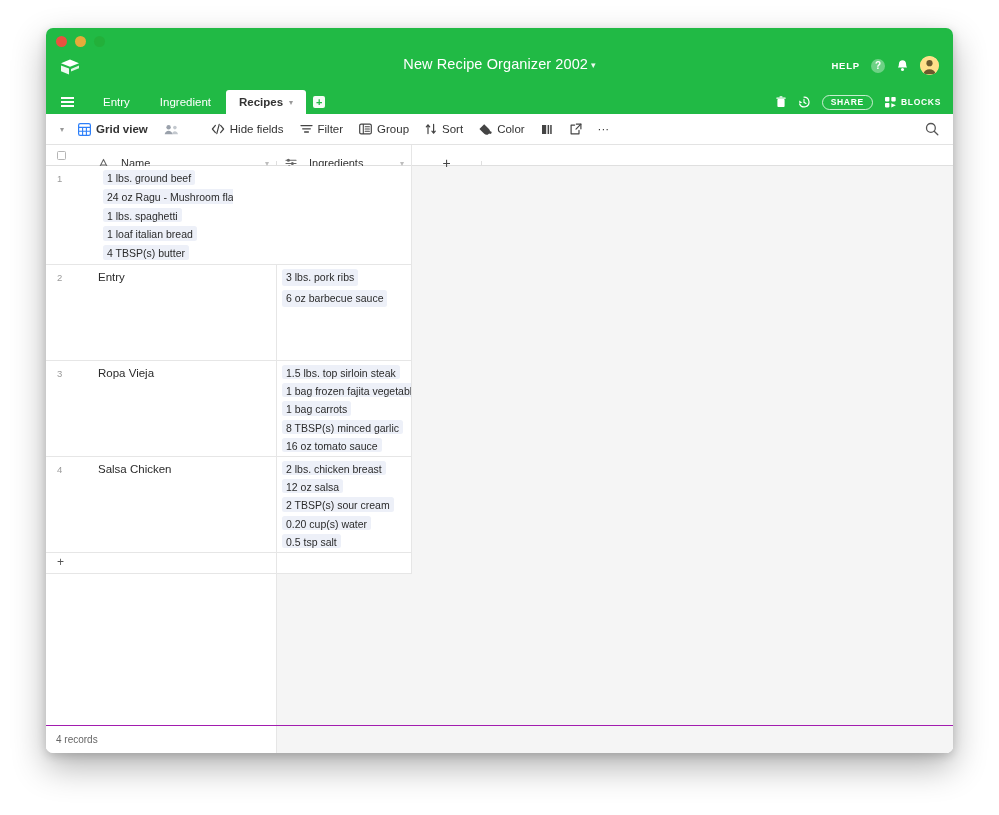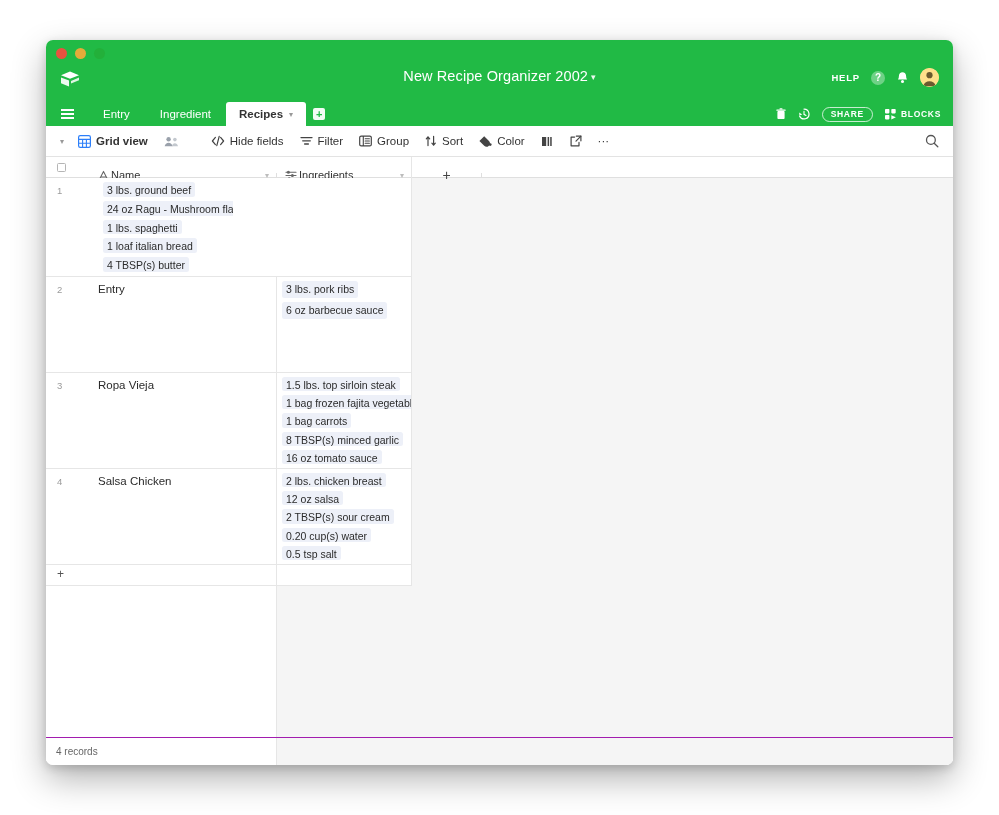--- a/index.html
+++ b/index.html
@@ -7,21 +7,21 @@
   html, body {
     width: 999px; height: 815px;
     background: #ffffff;
     font-family: "Liberation Sans", "DejaVu Sans", sans-serif;
     overflow: hidden;
   }
   #page { position: relative; width: 999px; height: 815px; background: #ffffff; }
 
   
   .window {
-    position: absolute; left: 46px; top: 40px;
+    position: absolute; left: 46px; top: 28px;
     width: 907px; height: 725px;
     border-radius: 7px;
     overflow: hidden;
     background: #f5f5f5;
     box-shadow: 0 14px 34px rgba(0,0,0,0.30), 0 3px 10px rgba(0,0,0,0.16);
   }
 
   
   .titlebar {
     position: relative;
@@ -165,21 +165,21 @@
   }
   .h-check {
     width: 52px; display: flex; align-items: center; padding-left: 11px;
     border-right: 0;
   }
   .chkbox { width: 9px; height: 9px; border: 1px solid #b5b5b5; border-radius: 1.5px; background:#fff; cursor:pointer;}
   .h-cell {
     display: flex; align-items: center;
     font-size: 11px; color: #333;
     border-right: 1px solid #dfdfdf;
-    padding-left: 0; gap: 2px;
+    padding-left: 0; gap: 12px;
     position: relative;
     cursor: pointer;
     margin-top: 16px;
   }
   .h-name { width: 179px; padding-left: 0; }
   .h-ing  { width: 135px; padding-left: 8px; }
   .h-add  { width: 70px; justify-content: center; border-right: 1px solid #dfdfdf; font-size: 14px; color:#444; }
   .h-cell .hcaret { position: absolute; right: 7px; color:#bdbdbd; font-size: 8px; }
 
   .rowsarea { position: relative; background: #ffffff; width: 366px; }
@@ -502,21 +502,21 @@
             <span class="hcaret">▾</span>
           </div>
           <div class="h-cell h-add">+</div>
         </div>
 
         <div class="rowsarea">
 
           <div class="row" style="height:99px">
             <div class="c-num">1</div>
             <div class="c-ing">
-              <span class="chip">3 lbs. ground beef</span>
+              <span class="chip">1 lbs. ground beef</span>
               <span class="chip">24 oz Ragu - Mushroom flavor</span>
               <span class="chip">1 lbs. spaghetti</span>
               <span class="chip">1 loaf italian bread</span>
               <span class="chip">4 TBSP(s) butter</span>
             </div>
           </div>
 
           <div class="row" style="height:96px">
             <div class="c-num">2</div>
             <div class="c-name">Entry</div>

